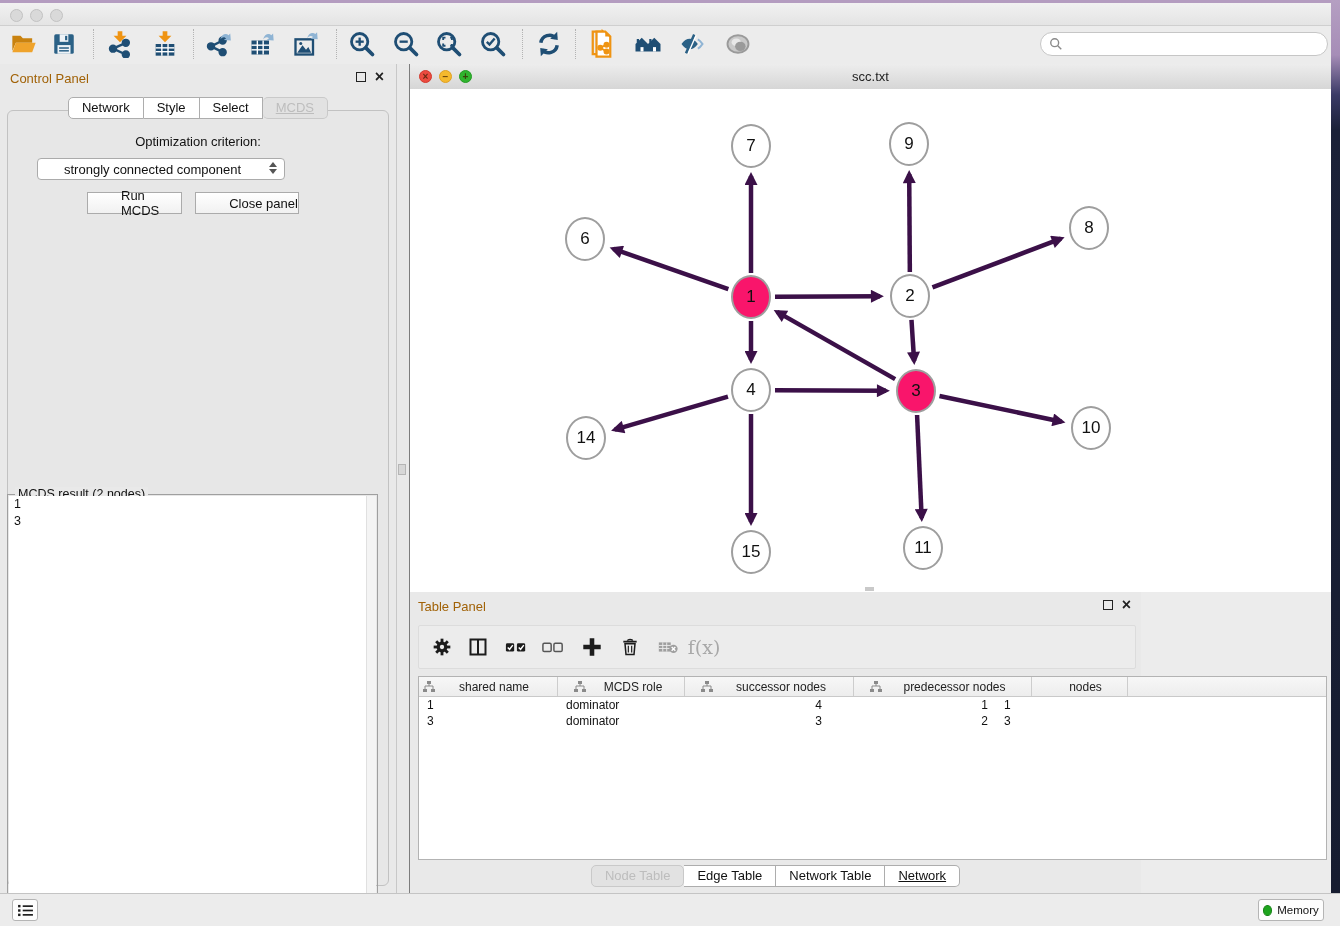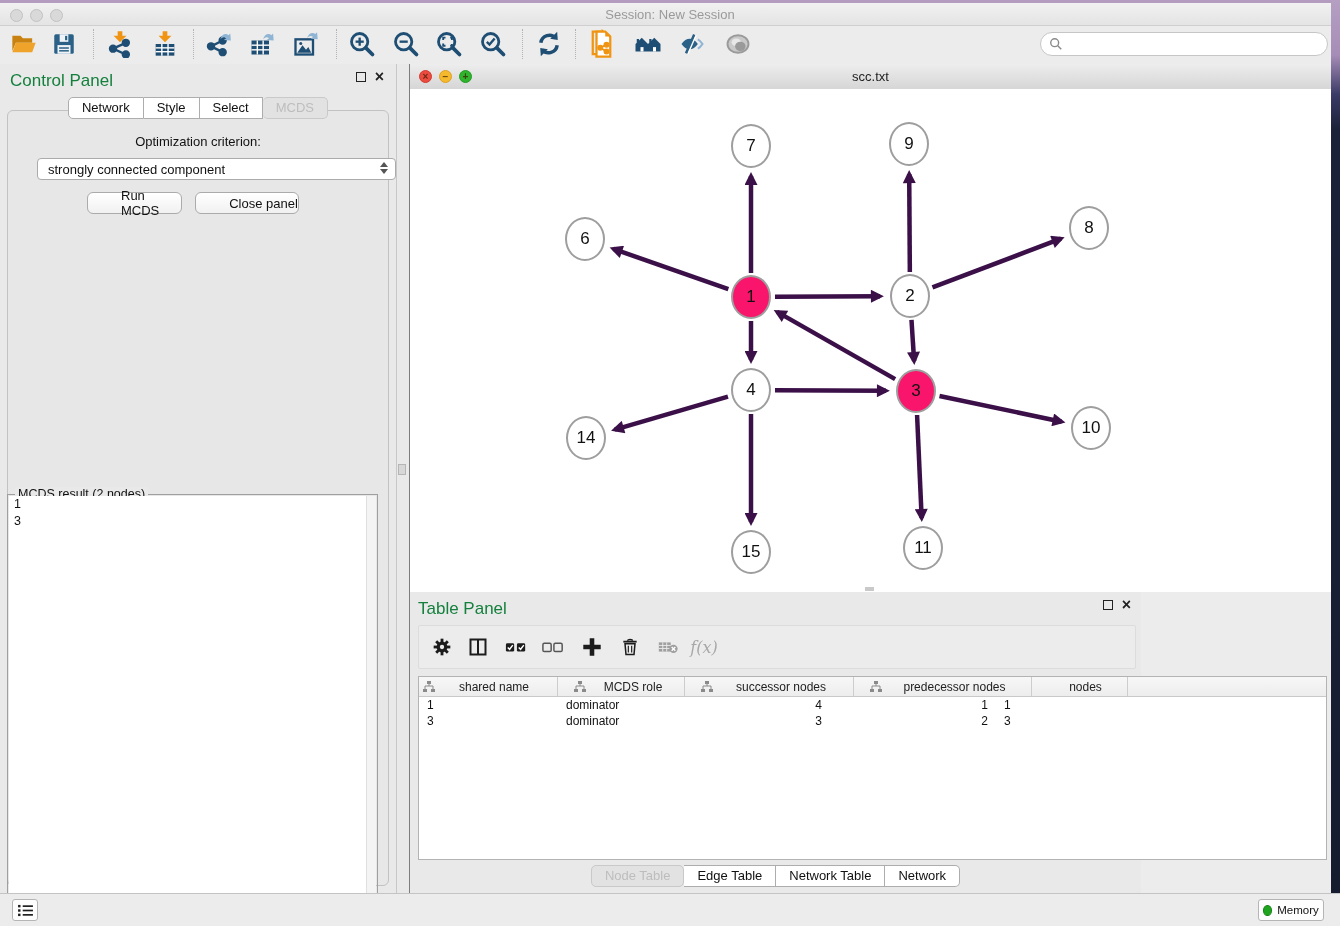--- a/index.html
+++ b/index.html
@@ -19,42 +19,42 @@
   .toolbar{left:0;top:26px;width:1340px;height:38px;background:#ececec;border-bottom:1px solid #d2d2d2;}
   .tbtn{position:absolute;top:2px;width:32px;height:32px;display:flex;align-items:center;justify-content:center;}
   .tsep{position:absolute;top:3px;width:0;height:30px;border-left:1px dotted #b3b3b3;}
   .search{position:absolute;right:12px;top:6px;width:288px;height:24px;background:#fff;
           border:1px solid #c6c6c6;border-radius:13px;display:flex;align-items:center;padding:0 8px;box-sizing:border-box;}
   .search input{border:none;outline:none;flex:1;font-size:12px;background:transparent;margin-left:5px;
                 font-family:"Liberation Sans",sans-serif;}
 
   
   .control-panel{left:0;top:64px;width:397px;height:829px;background:#e9e9e9;border-right:1px solid #c8c8c8;box-sizing:border-box;}
-  .panel-title{position:absolute;left:10px;top:7px;font-size:17px;color:#15803d;}
+  .panel-title{position:absolute;left:10px;top:7px;font-size:13px;color:#a16207;}
   .float-ico{width:10px;height:10px;border:1.6px solid #222;display:inline-block;box-sizing:border-box;}
   .close-ico{font-size:16px;font-weight:900;color:#222;line-height:10px;}
   .panel-btns{position:absolute;top:8px;display:flex;gap:9px;align-items:center;}
   .tabgroup{display:flex;}
   .tab{border:1px solid #adadad;border-left:none;background:#fff;padding:2px 13px;font-size:13px;color:#111;
        line-height:16px;white-space:nowrap;}
   .tab:first-child{border-left:1px solid #adadad;border-radius:5px 0 0 5px;}
-  .tab:last-child{border-radius:0 5px 5px 0;}
+  .tab:last-child{border-radius:0 5px 5px 0;text-decoration:underline;}
   .tab.active{background:#e2e2e2;color:#bdbdbd;border-color:#c9c9c9;border-radius:5px;}
   .cp-tabs{position:absolute;left:0;right:0;top:33px;display:flex;justify-content:center;z-index:3;}
   .cp-body{position:absolute;left:7px;top:46px;width:382px;height:776px;background:#e7e7e7;
            border:1px solid #c2c2c2;border-radius:6px;box-sizing:border-box;}
   .opt-label{position:absolute;left:0;right:0;top:70px;text-align:center;font-size:13px;color:#111;}
-  .dropdown{position:absolute;left:37px;top:94px;width:359px;height:22px;background:#fff;border:1px solid #ababab;
-            border-radius:4px;box-sizing:border-box;display:flex;align-items:center;font-size:13px;padding-left:10px;}
+  .dropdown{position:absolute;left:37px;top:94px;width:248px;height:22px;background:#fff;border:1px solid #ababab;
+            border-radius:4px;box-sizing:border-box;display:flex;align-items:center;font-size:13px;padding-left:26px;}
   .dd-stepper{position:absolute;right:7px;top:3px;display:flex;flex-direction:column;gap:2px;}
   .dd-stepper i{width:0;height:0;border-left:4px solid transparent;border-right:4px solid transparent;display:block;}
   .dd-up{border-bottom:5px solid #555;}
   .dd-down{border-top:5px solid #555;}
   .btn{position:absolute;height:22px;background:linear-gradient(#ffffff,#f1f1f1);border:1px solid #ababab;
-       border-radius:6px;box-sizing:border-box;font-size:13px;display:flex;align-items:center;justify-content:center;color:#111;padding-left:33px;}
+       border-radius:0;box-sizing:border-box;font-size:13px;display:flex;align-items:center;justify-content:center;color:#111;padding-left:33px;}
   .result-group{position:absolute;left:7px;top:430px;width:371px;height:447px;border:1px solid #9f9f9f;box-sizing:border-box;}
   .result-legend{position:absolute;left:7px;top:-8px;background:#e9e9e9;padding:0 3px;font-size:12.5px;color:#111;}
   .result-box{position:absolute;left:1px;top:1px;right:1px;bottom:1px;background:#fff;overflow:hidden;}
   .result-scroll{position:absolute;right:0;top:0;bottom:0;width:9px;background:#f4f4f4;border-left:1px solid #e0e0e0;}
   .result-line{font-size:12.5px;line-height:17px;padding-left:5px;color:#111;}
   .divider{left:397px;top:64px;width:12px;height:829px;background:#e9e9e9;}
   .divider .grip{position:absolute;left:1px;top:400px;width:8px;height:11px;background:#d7d7d7;
                  border:1px solid #b5b5b5;box-sizing:border-box;}
 
   
@@ -72,21 +72,21 @@
         box-sizing:border-box;display:flex;align-items:center;justify-content:center;
         font-size:17px;color:#111;margin-left:-20px;margin-top:-22px;}
   .node.selected{background:#f9156b;}
   .canvas-grip{position:absolute;left:455px;bottom:1px;width:9px;height:4px;background:#c9c9c9;}
 
   
   .table-panel{left:409px;top:592px;width:732px;height:301px;background:#e9e9e9;border-left:1px solid #7d7d7d;box-sizing:border-box;}
   .tp-toolbar{position:absolute;left:8px;top:33px;right:5px;height:42px;background:#ececec;
               border:1px solid #dcdcdc;border-radius:2px;}
   .tp-btn{position:absolute;top:8px;width:26px;height:26px;display:flex;align-items:center;justify-content:center;}
-  .fx{font-family:"DejaVu Serif",serif;font-style:italic;font-size:16px;color:#a8a8a8;}
+  .fx{font-family:"DejaVu Serif",serif;font-size:19px;color:#a8a8a8;}
   .tbl{position:absolute;left:8px;top:84px;width:909px;height:184px;background:#fff;border:1px solid #b3b3b3;box-sizing:border-box;}
   .thead{display:flex;height:19px;background:linear-gradient(#f7f7f7,#ededed);border-bottom:1px solid #c9c9c9;gap:12px;}
   .th{display:flex;align-items:center;font-size:12px;color:#222;border-right:1px solid #cdcdcd;box-sizing:border-box;
       padding:0 4px;flex:none;}
   .th .lbl{flex:1;text-align:center;}
   .th.filler{flex:1;border-right:none;}
   .tr{display:flex;height:16px;}
   .td{font-size:12px;color:#111;flex:none;box-sizing:border-box;padding:1px 8px 0 8px;white-space:nowrap;}
   .tp-tabs{position:absolute;left:0;right:0;top:273px;display:flex;justify-content:center;}
 
@@ -100,21 +100,20 @@
   .desktop-strip{left:1331px;top:0;width:9px;height:893px;
       background:linear-gradient(#b59fc2 0px,#a68db7 55px,#3a3a66 95px,#1b2138 130px,#161c30 893px);}
 </style>
 </head>
 <body>
 
 <div class="abs titlebar">
   <span class="tl-dot" style="left:10px"></span>
   <span class="tl-dot" style="left:30px"></span>
   <span class="tl-dot" style="left:50px"></span>
-  <div class="title">Session: New Session</div>
 </div>
 
 <div class="abs toolbar">
   <div class="tbtn" style="left:8px">
     <svg width="28" height="28" viewBox="0 0 24 24">
       <path d="M2 5h7l2 2h8v4H5L2 18z" fill="#c9820f"></path>
       <path d="M5 11h17l-3 8H2z" fill="#efa32b"></path>
     </svg>
   </div>
   <div class="tbtn" style="left:48px">

